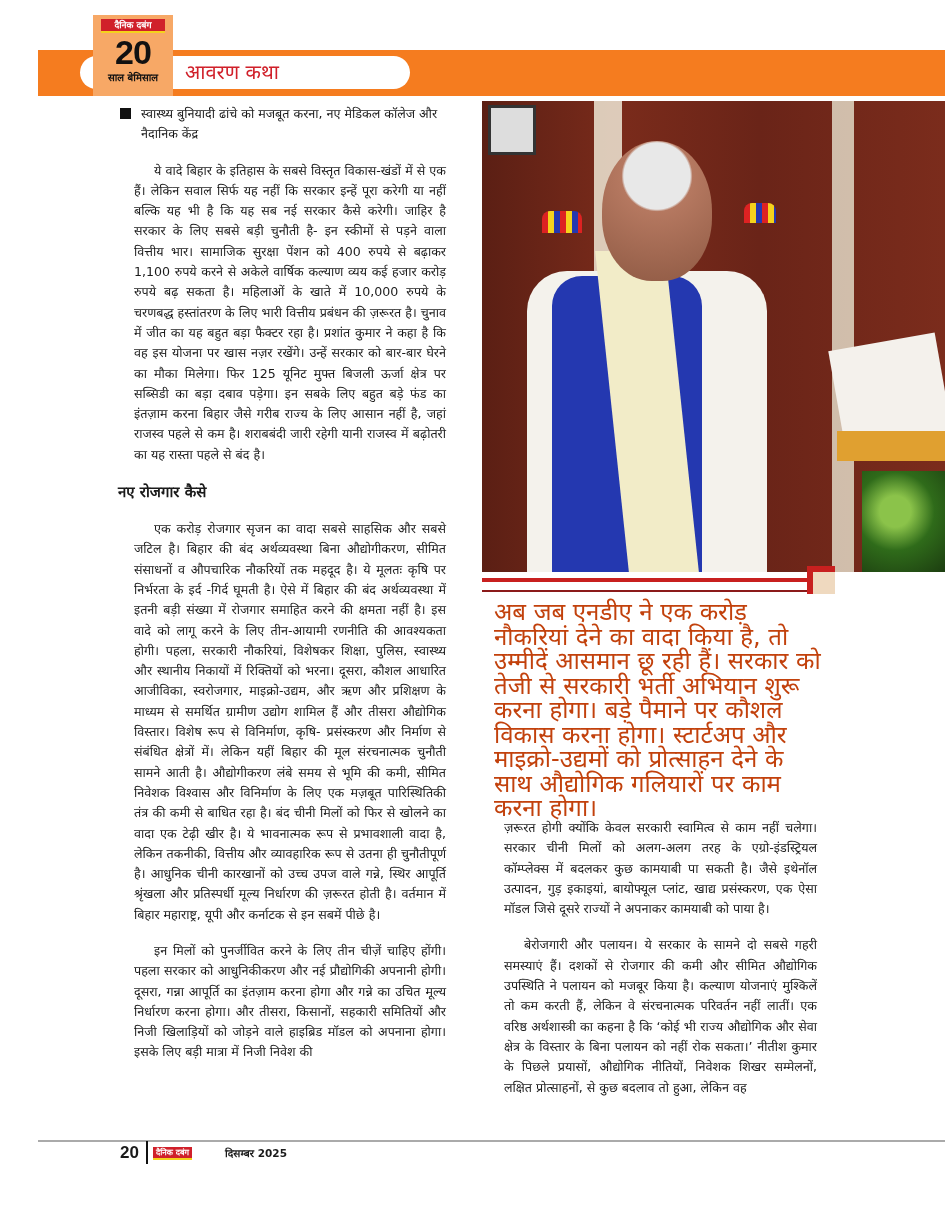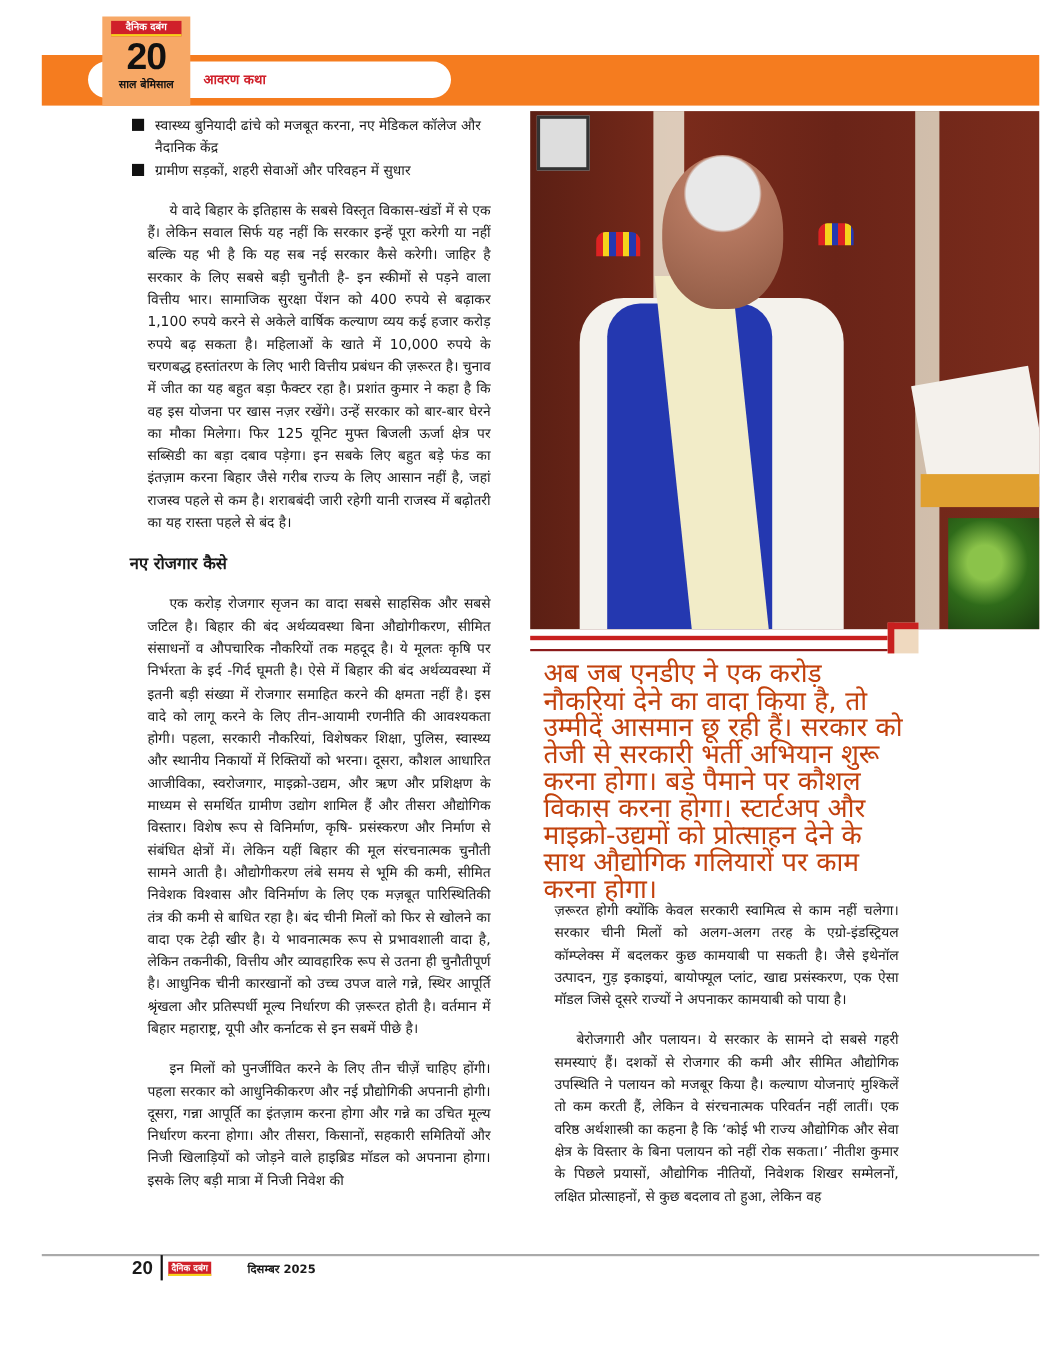--- a/index.html
+++ b/index.html
@@ -11,21 +11,21 @@
     
     .header-band {
       position: absolute; left: 38px; top: 50px; width: 907px; height: 46px;
       background: #f57c1f;
     }
     .section-pill {
       position: absolute; left: 80px; top: 56px; width: 330px; height: 33px;
       background: #ffffff; border-radius: 17px;
     }
     .section-title {
-      position: absolute; left: 185px; top: 60px; font-size: 12px; font-weight: bold;
+      position: absolute; left: 185px; top: 60px; font-size: 20px; font-weight: normal;
       color: #d0202a; line-height: 24px;
     }
     .badge {
       position: absolute; left: 93px; top: 15px; width: 80px; height: 81px;
       background: #f7a866; text-align: center;
     }
     .badge-brand {
       margin: 4px auto 0; width: 64px; height: 12px; line-height: 12px;
       background: #d0202a; color: #fff; font-size: 9px; font-weight: bold;
       border-bottom: 2px solid #f5d21c;
@@ -95,24 +95,20 @@
   <div class="badge-brand">दैनिक दबंग</div>
   <div class="badge-num">20</div>
   <div class="badge-sub">साल बेमिसाल</div>
 </div>
 
 <div class="col left-col">
   <div class="bullet">
     <span class="bullet-mark"></span>
     <span class="bullet-text">स्वास्थ्य बुनियादी ढांचे को मजबूत करना, नए मेडिकल कॉलेज और नैदानिक केंद्र</span>
   </div>
-  <div class="bullet">
-    <span class="bullet-mark"></span>
-    <span class="bullet-text">ग्रामीण सड़कों, शहरी सेवाओं और परिवहन में सुधार</span>
-  </div>
   <p>ये वादे बिहार के इतिहास के सबसे विस्तृत विकास-खंडों में से एक हैं। लेकिन सवाल सिर्फ यह नहीं कि सरकार इन्हें पूरा करेगी या नहीं बल्कि यह भी है कि यह सब नई सरकार कैसे करेगी। जाहिर है सरकार के लिए सबसे बड़ी चुनौती है- इन स्कीमों से पड़ने वाला वित्तीय भार। सामाजिक सुरक्षा पेंशन को 400 रुपये से बढ़ाकर 1,100 रुपये करने से अकेले वार्षिक कल्याण व्यय कई हजार करोड़ रुपये बढ़ सकता है। महिलाओं के खाते में 10,000 रुपये के चरणबद्ध हस्तांतरण के लिए भारी वित्तीय प्रबंधन की ज़रूरत है। चुनाव में जीत का यह बहुत बड़ा फैक्टर रहा है। प्रशांत कुमार ने कहा है कि वह इस योजना पर खास नज़र रखेंगे। उन्हें सरकार को बार-बार घेरने का मौका मिलेगा। फिर 125 यूनिट मुफ्त बिजली ऊर्जा क्षेत्र पर सब्सिडी का बड़ा दबाव पड़ेगा। इन सबके लिए बहुत बड़े फंड का इंतज़ाम करना बिहार जैसे गरीब राज्य के लिए आसान नहीं है, जहां राजस्व पहले से कम है। शराबबंदी जारी रहेगी यानी राजस्व में बढ़ोतरी का यह रास्ता पहले से बंद है।</p>
   <h3 class="subhead">नए रोजगार कैसे</h3>
   <p>एक करोड़ रोजगार सृजन का वादा सबसे साहसिक और सबसे जटिल है। बिहार की बंद अर्थव्यवस्था बिना औद्योगीकरण, सीमित संसाधनों व औपचारिक नौकरियों तक महदूद है। ये मूलतः कृषि पर निर्भरता के इर्द -गिर्द घूमती है। ऐसे में बिहार की बंद अर्थव्यवस्था में इतनी बड़ी संख्या में रोजगार समाहित करने की क्षमता नहीं है। इस वादे को लागू करने के लिए तीन-आयामी रणनीति की आवश्यकता होगी। पहला, सरकारी नौकरियां, विशेषकर शिक्षा, पुलिस, स्वास्थ्य और स्थानीय निकायों में रिक्तियों को भरना। दूसरा, कौशल आधारित आजीविका, स्वरोजगार, माइक्रो-उद्यम, और ऋण और प्रशिक्षण के माध्यम से समर्थित ग्रामीण उद्योग शामिल हैं और तीसरा औद्योगिक विस्तार। विशेष रूप से विनिर्माण, कृषि- प्रसंस्करण और निर्माण से संबंधित क्षेत्रों में। लेकिन यहीं बिहार की मूल संरचनात्मक चुनौती सामने आती है। औद्योगीकरण लंबे समय से भूमि की कमी, सीमित निवेशक विश्वास और विनिर्माण के लिए एक मज़बूत पारिस्थितिकी तंत्र की कमी से बाधित रहा है। बंद चीनी मिलों को फिर से खोलने का वादा एक टेढ़ी खीर है। ये भावनात्मक रूप से प्रभावशाली वादा है, लेकिन तकनीकी, वित्तीय और व्यावहारिक रूप से उतना ही चुनौतीपूर्ण है। आधुनिक चीनी कारखानों को उच्च उपज वाले गन्ने, स्थिर आपूर्ति श्रृंखला और प्रतिस्पर्धी मूल्य निर्धारण की ज़रूरत होती है। वर्तमान में बिहार महाराष्ट्र, यूपी और कर्नाटक से इन सबमें पीछे है।</p>
   <p>इन मिलों को पुनर्जीवित करने के लिए तीन चीज़ें चाहिए होंगी। पहला सरकार को आधुनिकीकरण और नई प्रौद्योगिकी अपनानी होगी। दूसरा, गन्ना आपूर्ति का इंतज़ाम करना होगा और गन्ने का उचित मूल्य निर्धारण करना होगा। और तीसरा, किसानों, सहकारी समितियों और निजी खिलाड़ियों को जोड़ने वाले हाइब्रिड मॉडल को अपनाना होगा। इसके लिए बड़ी मात्रा में निजी निवेश की</p>
 </div>
 
 <div class="photo" title="नीतीश कुमार दस्तावेज़ ग्रहण करते हुए">
   <div class="frame"></div>
   <div class="curtain1"></div>
   <div class="curtain2"></div>

